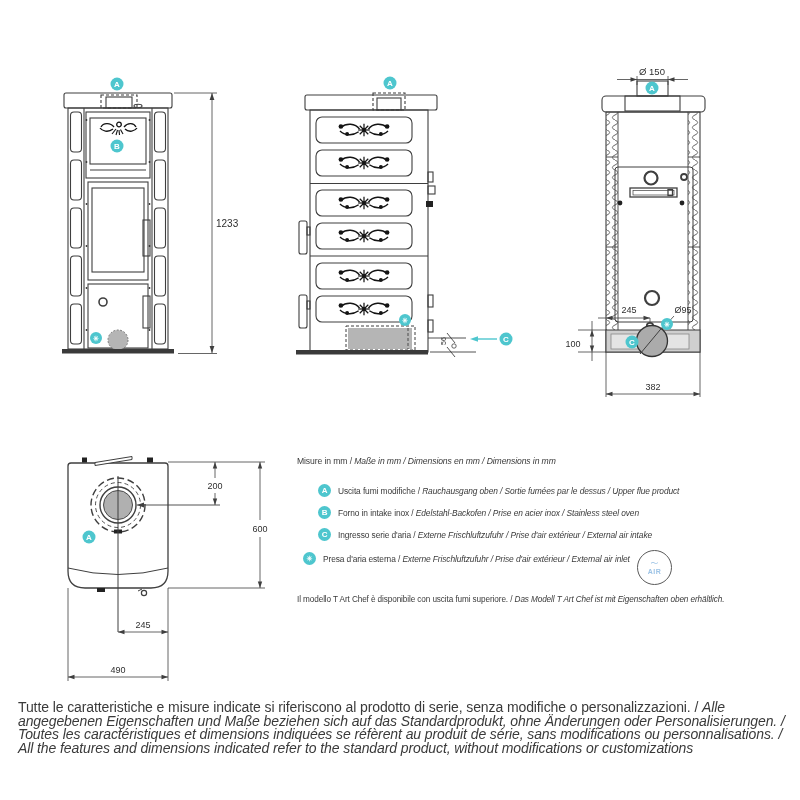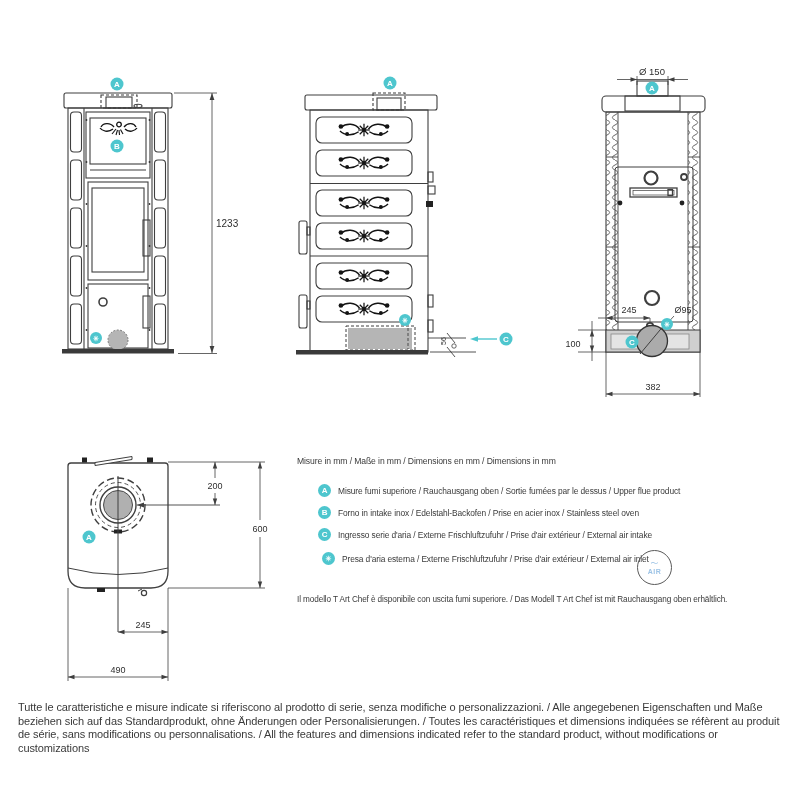--- a/index.html
+++ b/index.html
@@ -5,28 +5,28 @@
   html,body{margin:0;padding:0;background:#fff;}
   .page{position:relative;width:800px;height:800px;background:#ffffff;overflow:hidden;
         font-family:"Liberation Sans",sans-serif;color:#2f2f2f;}
   .abs{position:absolute;}
   svg text{font-family:"Liberation Sans",sans-serif;fill:#2f2f2f;}
   svg .dim{font-size:10px;}
   svg .dims{font-size:9px;}
   svg .co{font-size:8px;font-weight:bold;fill:#fff;text-anchor:middle;}
   svg .coa{font-size:7px;font-weight:bold;fill:#fff;text-anchor:middle;}
   .units,.leg,.note,.disc{position:absolute;font-size:8.4px;color:#3a3a3a;letter-spacing:-0.1px;}
-  .it{}
+  .it{font-style:italic;}
   .leg{display:flex;align-items:flex-start;gap:7px;}
   .mk{flex:0 0 auto;width:13px;height:13px;border-radius:50%;background:#4ec6ce;color:#fff;
       display:inline-flex;align-items:center;justify-content:center;font-size:8px;font-weight:bold;}
   .mk.star{font-size:7px;}
   .lt{display:inline-block;padding-top:2px;white-space:nowrap;}
   .note{line-height:13px;white-space:nowrap;font-size:8.2px;}
-  .disc{width:772px;line-height:13.5px;font-size:11px;}
+  .disc{width:772px;line-height:13.5px;font-size:14px;}
   .units{font-size:8.6px;}
   .air-badge{position:absolute;width:33px;height:33px;border:1.6px solid #5a5a5a;border-radius:50%;
       display:flex;flex-direction:column;align-items:center;justify-content:center;line-height:1;}
   .air-badge .w{font-size:8px;color:#9cc3e6;}
   .air-badge .a{font-size:7px;font-weight:bold;color:#9cc3e6;letter-spacing:0.5px;}
 </style>
 </head>
 <body>
 
 <div class="page">
@@ -335,41 +335,41 @@
       <text x="49" y="100" class="co">A</text>
     </g>
   </svg>
 
   <div class="units" style="left:297px;top:456px">
     <span>Misure in mm / </span><span class="it">Maße in mm / Dimensions en mm / Dimensions in mm</span>
   </div>
 
   <div class="leg" style="left:318px;top:484px">
     <span class="mk">A</span>
-    <span class="lt"><span>Misure fumi superiore / </span><span class="it">Rauchausgang oben / Sortie fumées par le dessus / Upper flue product</span></span>
+    <span class="lt"><span>Uscita fumi modifiche / </span><span class="it">Rauchausgang oben / Sortie fumées par le dessus / Upper flue product</span></span>
   </div>
   <div class="leg" style="left:318px;top:506px">
     <span class="mk">B</span>
     <span class="lt"><span>Forno in intake inox / </span><span class="it">Edelstahl-Backofen / Prise en acier inox / Stainless steel oven</span></span>
   </div>
   <div class="leg" style="left:318px;top:528px">
     <span class="mk">C</span>
     <span class="lt"><span>Ingresso serie d'aria / </span><span class="it">Externe Frischluftzufuhr / Prise d'air extérieur / External air intake</span></span>
   </div>
-  <div class="leg" style="left:322px;top:552px">
+  <div class="leg" style="left:303px;top:552px">
     <span class="mk star">✳</span>
     <span class="lt"><span>Presa d'aria esterna / </span><span class="it">Externe Frischluftzufuhr / Prise d'air extérieur / External air inlet</span></span>
   </div>
 
   <div class="air-badge" style="left:637px;top:550px">
     <span class="w">〜</span>
     <span class="a">AIR</span>
   </div>
 
   <div class="note" style="left:297px;top:593px">
-    <div><span>Il modello T Art Chef è disponibile con uscita fumi superiore. / </span><span class="it">Das Modell T Art Chef ist mit Rauchausgang oben erhältlich.</span></div>
+    <div><span>Il modello T Art Chef è disponibile con uscita fumi superiore. / </span><span class="it">Das Modell T Art Chef ist mit Eigenschaften oben erhältlich.</span></div>
   </div>
 
   <div class="disc" style="left:18px;top:701px">
     <span>Tutte le caratteristiche e misure indicate si riferiscono al prodotto di serie, senza modifiche o personalizzazioni. / </span><span class="it">Alle angegebenen Eigenschaften und Maße beziehen sich auf das Standardprodukt, ohne Änderungen oder Personalisierungen. / Toutes les caractéristiques et dimensions indiquées se réfèrent au produit de série, sans modifications ou personnalisations. / All the features and dimensions indicated refer to the standard product, without modifications or customizations</span>
   </div>
 
 </div>
 
 </body></html>

